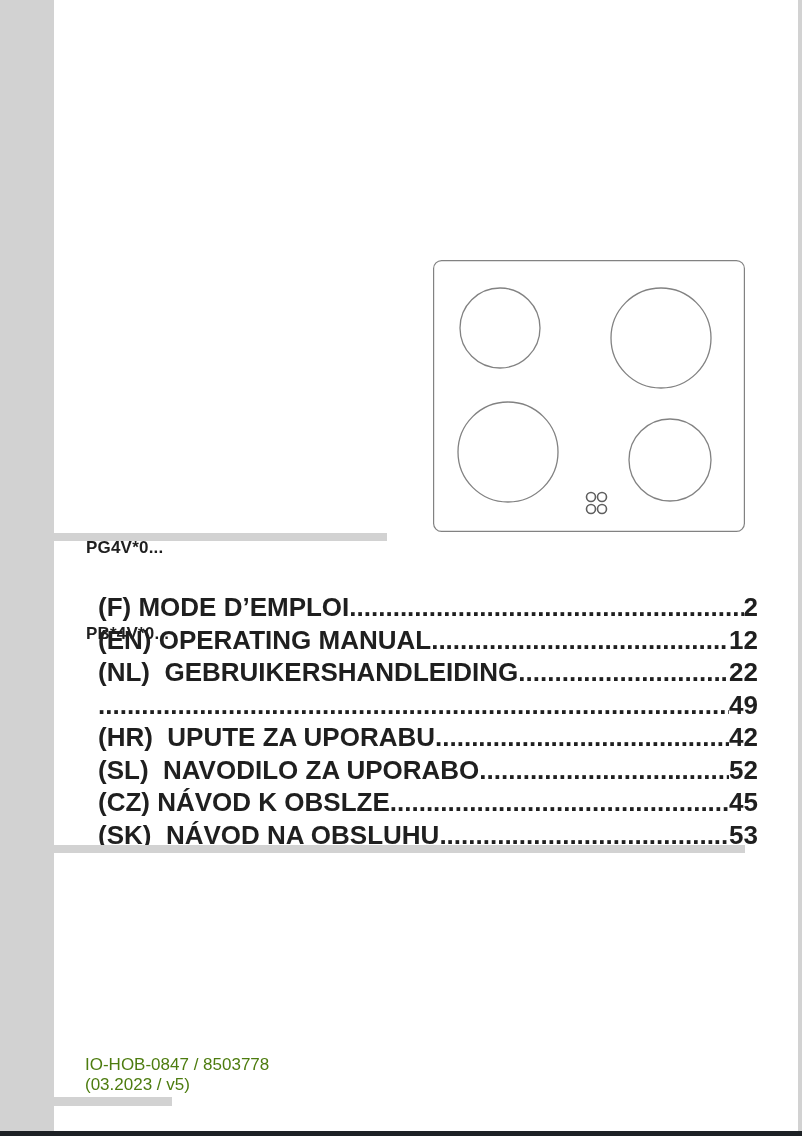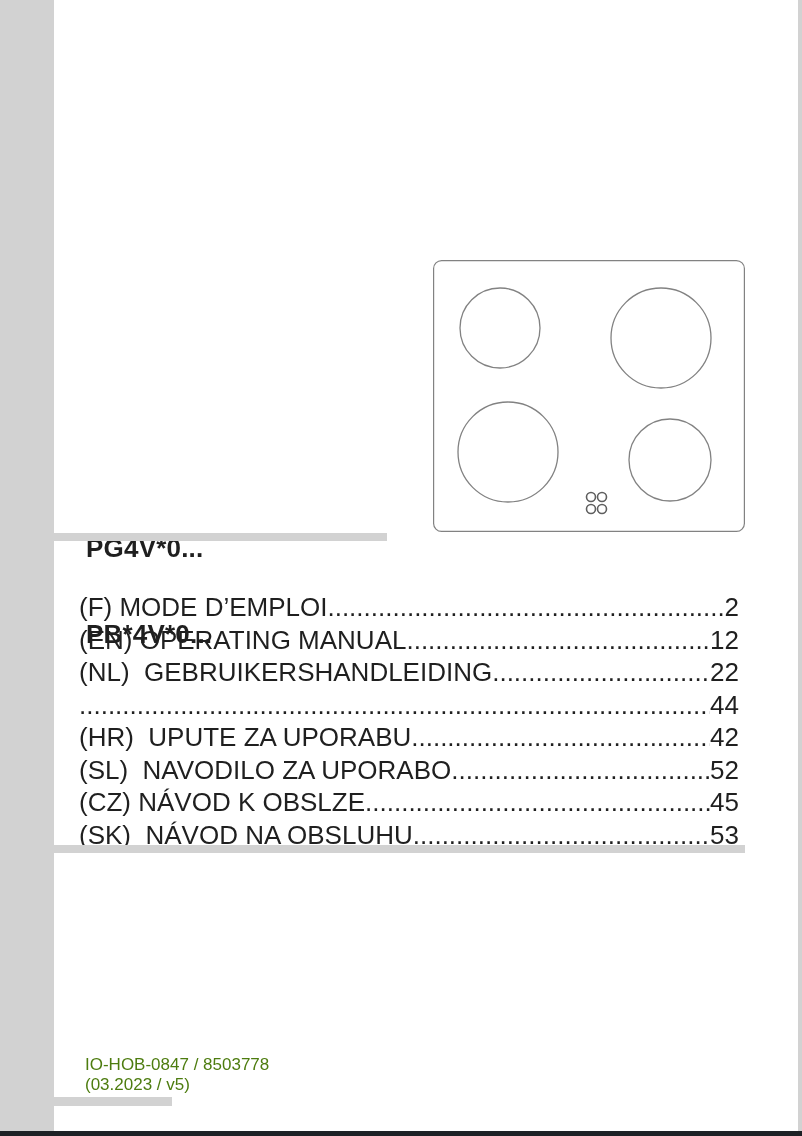--- a/index.html
+++ b/index.html
@@ -50,39 +50,39 @@
     stroke-width: 1.3;
   }
   .hob .knob {
     fill: none;
     stroke: #5f5f5f;
     stroke-width: 1.6;
   }
   .models {
     position: absolute;
     left: 86px; top: 477px;
-    font-size: 26px;
+    font-size: 17px;
     font-weight: bold;
     line-height: 28.5px;
     letter-spacing: 0.2px;
     white-space: pre;
   }
   .bar {
     position: absolute;
     background: var(--bar_gray, #d2d2d2);
   }
   .bar-models { left: 54px; top: 533px; width: 333px; height: 8px; }
   .bar-toc    { left: 54px; top: 845px; width: 691px; height: 8px; }
   .bar-footer { left: 54px; top: 1097px; width: 118px; height: 9px; }
   .toc {
     position: absolute;
-    left: 79px; top: 591px;
+    left: 98px; top: 591px;
     width: 660px;
     font-size: 26px;
-    font-weight: normal;
+    font-weight: bold;
     color: #1f1f1f;
   }
   .toc-row {
     display: flex;
     align-items: baseline;
     height: 32.5px;
     line-height: 32.5px;
   }
   .toc-label { white-space: pre; }
   .toc-dots {
@@ -143,21 +143,21 @@
         <span class="toc-dots">............................................................................................................................................</span>
         <span class="toc-page">12</span>
       </div>
       <div class="toc-row">
         <span class="toc-label">(NL)  GEBRUIKERSHANDLEIDING</span>
         <span class="toc-dots">............................................................................................................................................</span>
         <span class="toc-page">22</span>
       </div>
       <div class="toc-row">
         <span class="toc-dots">............................................................................................................................................</span>
-        <span class="toc-page">44</span>
+        <span class="toc-page">49</span>
       </div>
       <div class="toc-row">
         <span class="toc-label">(HR)  UPUTE ZA UPORABU</span>
         <span class="toc-dots">............................................................................................................................................</span>
         <span class="toc-page">42</span>
       </div>
       <div class="toc-row">
         <span class="toc-label">(SL)  NAVODILO ZA UPORABO</span>
         <span class="toc-dots">............................................................................................................................................</span>
         <span class="toc-page">52</span>

